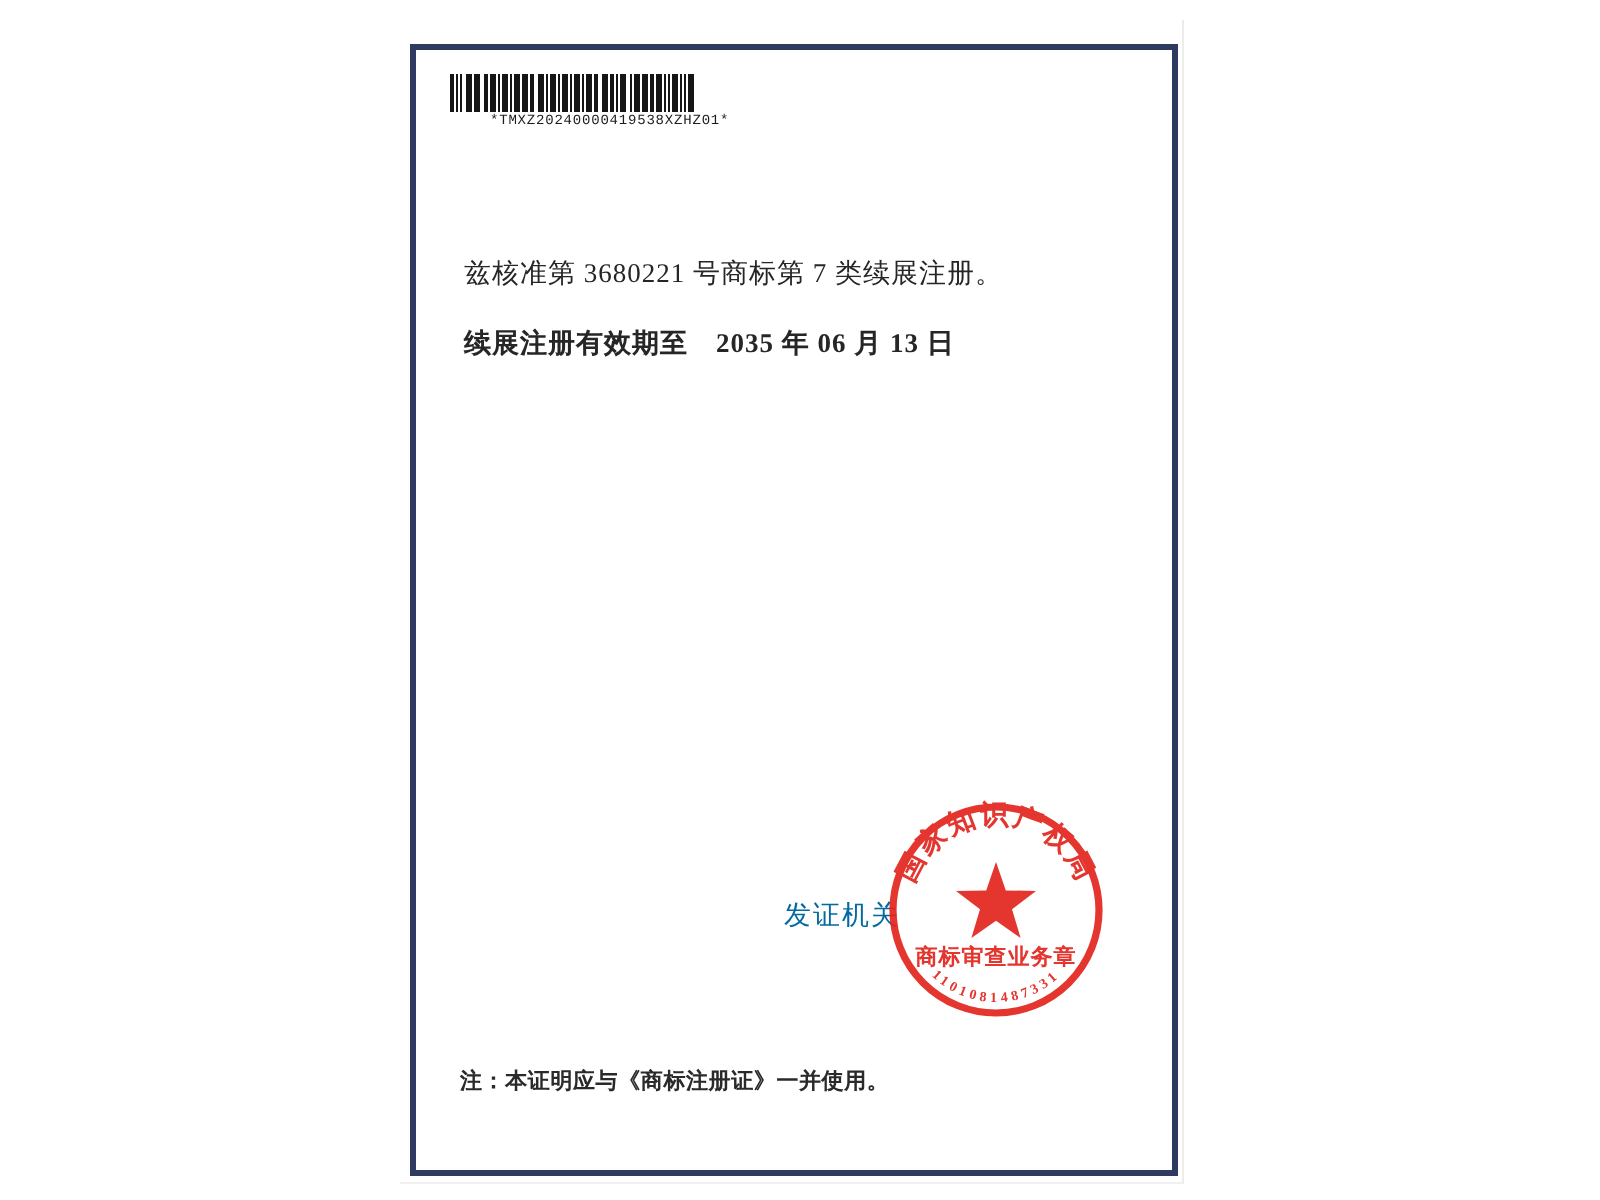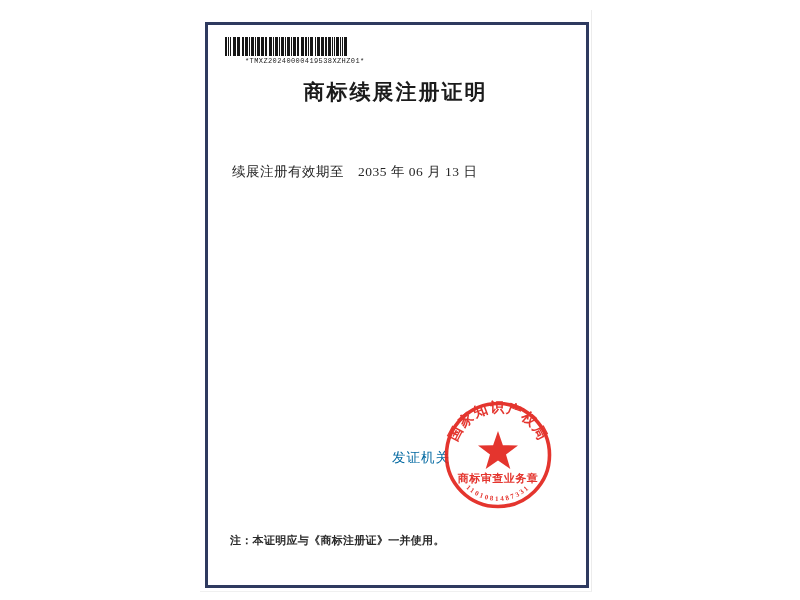--- a/index.html
+++ b/index.html
@@ -45,21 +45,21 @@
   
   .title {
     position: absolute; left: 0; top: 68px; width: 100%;
     text-align: center;
     font-size: 21px; font-weight: bold; letter-spacing: 2px;
     color: #1b1b1b;
   }
 
   
   .line1 { position: absolute; left: 32px; top: 118px; font-size: 13.5px; color: #262626; letter-spacing: 0.5px; }
-  .line2 { position: absolute; left: 32px; top: 153px; font-size: 13.5px; color: #262626; letter-spacing: 0.5px; }
+  .line2 { position: absolute; left: 32px; top: 153px; font-size: 13.5px; color: #262626; letter-spacing: 0.5px; font-weight: bold; }
   .line2 .date { margin-left: 14px; }
 
   .notice {
     position: absolute; left: 22px; top: 332px; width: 358px;
     font-size: 13.5px; line-height: 19px; color: #262626;
     text-align: justify; text-indent: 2em; letter-spacing: 0.3px;
   }
 
   .issuer {
     position: absolute; left: 192px; top: 439px;
@@ -122,22 +122,22 @@
           <span style="width:1px;margin-right:1px"></span>
           <span style="width:1px;margin-right:1px"></span>
           <span style="width:3px;margin-right:1px"></span>
           <span style="width:1px;margin-right:1px"></span>
           <span style="width:1px;margin-right:1px"></span>
           <span style="width:3px;margin-right:1px"></span>
         </div>
       <div class="barcode-caption">*TMXZ20240000419538XZHZ01*</div>
     </div>
 
-    <div class="title">商标续展注册证明</div>
 
+    <div class="line1">兹核准第 3680221 号商标第 7 类续展注册。</div>
 
     <div class="line2">
       <span>续展注册有效期至</span><span class="date">2035 年 06 月 13 日</span>
     </div>
 
 
     <div class="issuer">发证机关</div>
 
     <svg class="seal" viewBox="0 0 110 110" xmlns="http://www.w3.org/2000/svg">
       <defs>

